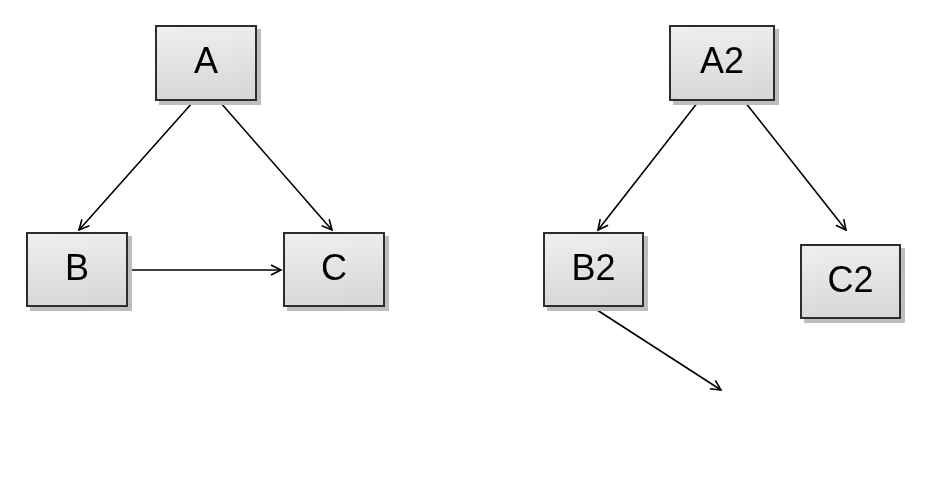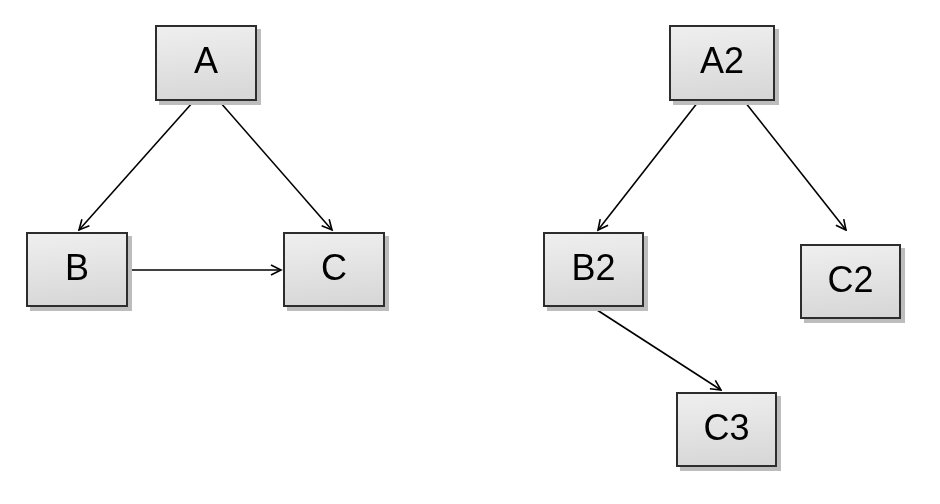--- a/index.html
+++ b/index.html
@@ -77,16 +77,13 @@
     </div>
     <div class="node" style="left: 669px; top: 25px; width: 106px; height: 76px;">
       <span>A2</span>
     </div>
     <div class="node" style="left: 543px; top: 232px; width: 101px; height: 75px; text-align: center;">
       <span>B2</span>
     </div>
     <div class="node" style="left: 800px; top: 232px; width: 101px; height: 75px; margin-top: 12px;">
       <span>C2</span>
     </div>
-    <div class="node" style="left: 676px; top: 392px; width: 101px; height: 75px;">
-      <span>C3</span>
-    </div>
   </div>
 
 </body></html>

